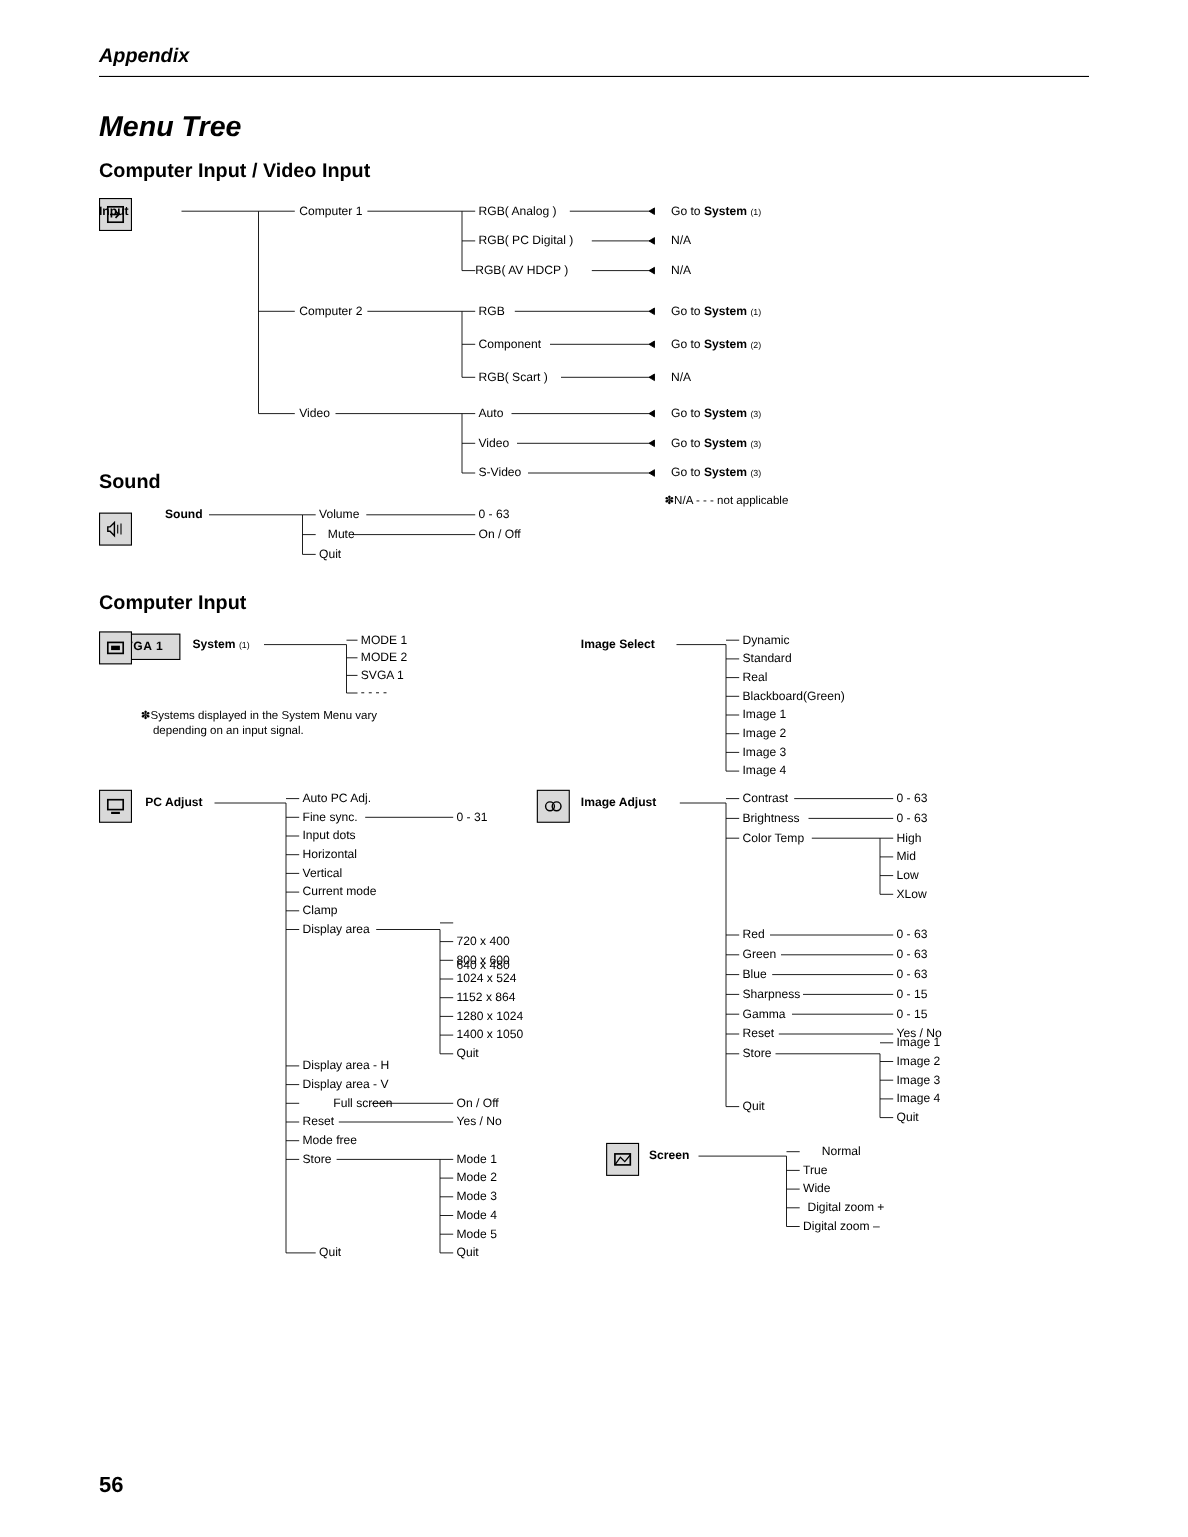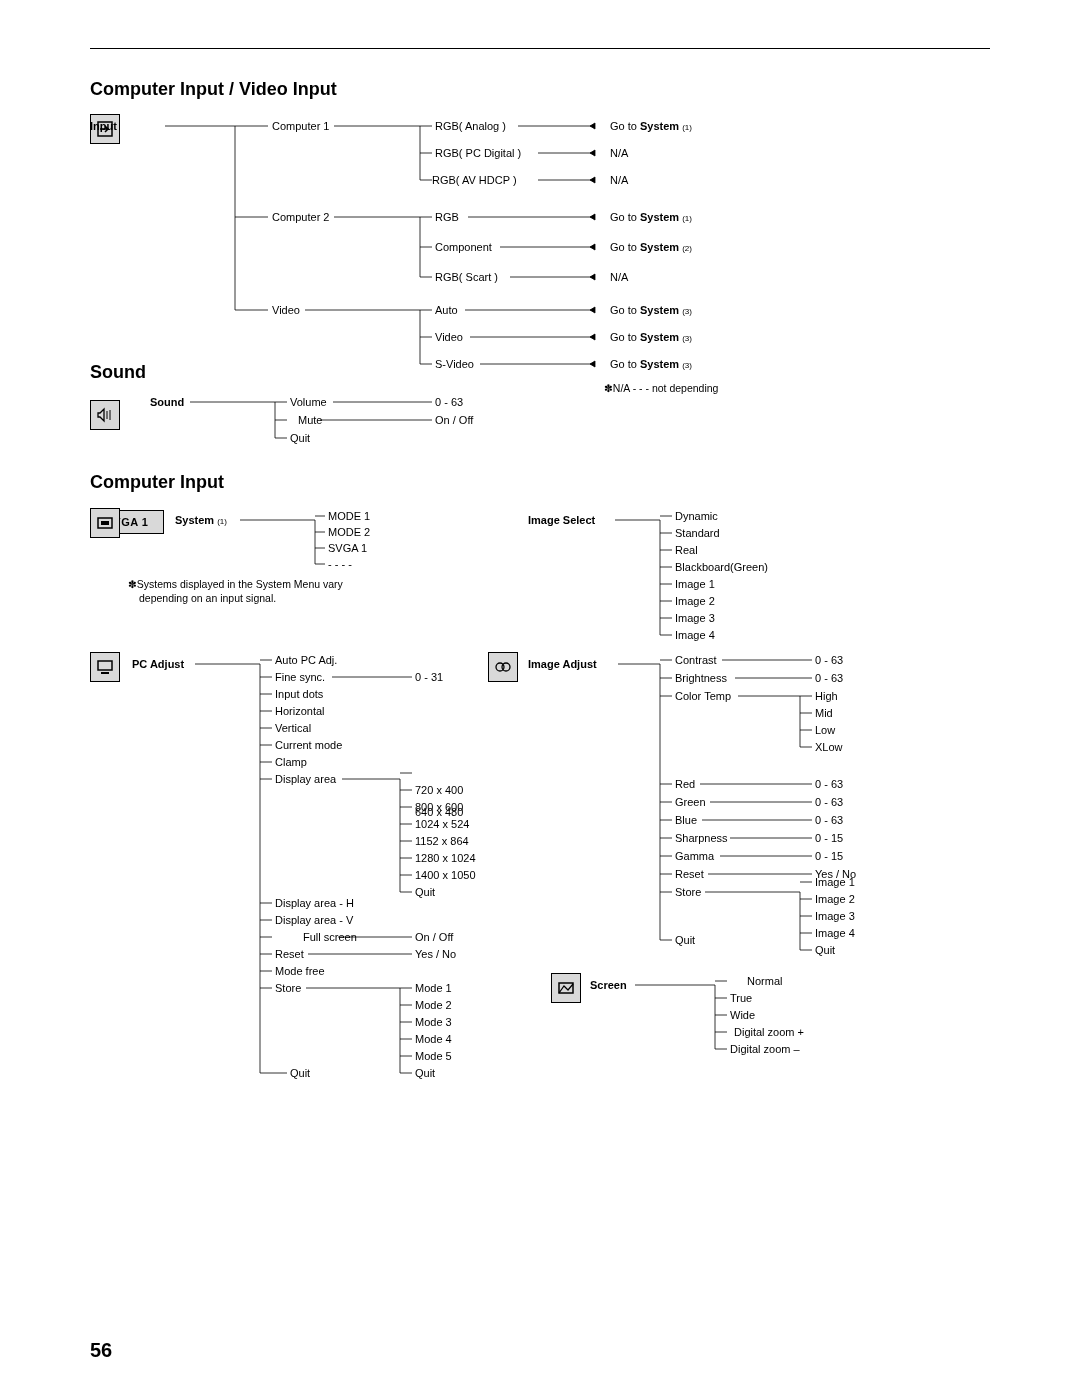--- a/index.html
+++ b/index.html
@@ -77,21 +77,23 @@
     bottom: 35px;
     font-size: 20px;
     font-weight: bold;
   }
   svg.tree-lines { position: absolute; left: 0; top: 0; }
 </style>
 </head>
 <body>
 
 <div class="page">
+  <div class="appendix">Appendix</div>
   <hr class="hr">
+  <div class="title">Menu Tree</div>
   <div class="section">Computer Input / Video Input</div>
 
   <div class="tree-area">
 
     <span class="icon-box" style="position:absolute;left:0;top:8px;">
       <svg viewBox="0 0 20 20">
           <rect x="3" y="3" width="14" height="14" fill="none" stroke="#000" stroke-width="1.5"></rect>
           <path d="M5 10h7M10 7l3 3-3 3" fill="none" stroke="#000" stroke-width="1.5"></path>
         </svg>
     </span>
@@ -114,21 +116,21 @@
     <span class="lbl" style="left:520px;top:165px;">N/A</span>
 
     <span class="lbl" style="left:182px;top:198px;">Video</span>
     <span class="lbl" style="left:345px;top:198px;">Auto</span>
     <span class="lbl" style="left:345px;top:225px;">Video</span>
     <span class="lbl" style="left:345px;top:252px;">S-Video</span>
     <span class="lbl" style="left:520px;top:198px;"><span>Go to </span><b>System</b> <span class="tiny">(3)</span></span>
     <span class="lbl" style="left:520px;top:225px;"><span>Go to </span><b>System</b> <span class="tiny">(3)</span></span>
     <span class="lbl" style="left:520px;top:252px;"><span>Go to </span><b>System</b> <span class="tiny">(3)</span></span>
 
-    <span class="lbl note" style="left:514px;top:276px;"><span>✽</span><span>N/A - - - not depending</span></span>
+    <span class="lbl note" style="left:514px;top:276px;"><span>✽</span><span>N/A - - - not applicable</span></span>
 
     <div class="section" style="position:absolute;left:0;top:252px;">Sound</div>
     <span class="icon-box" style="position:absolute;left:0;top:294px;">
       <svg viewBox="0 0 20 20">
           <path d="M3 8h2l4-4v12l-4-4H3z" fill="none" stroke="#000" stroke-width="1.3"></path>
           <path d="M12 6v8M15 5v10" stroke="#000" stroke-width="1"></path>
         </svg>
     </span>
     <span class="lbl bold" style="left:60px;top:290px;">Sound</span>
     <span class="lbl" style="left:200px;top:290px;">Volume</span>

